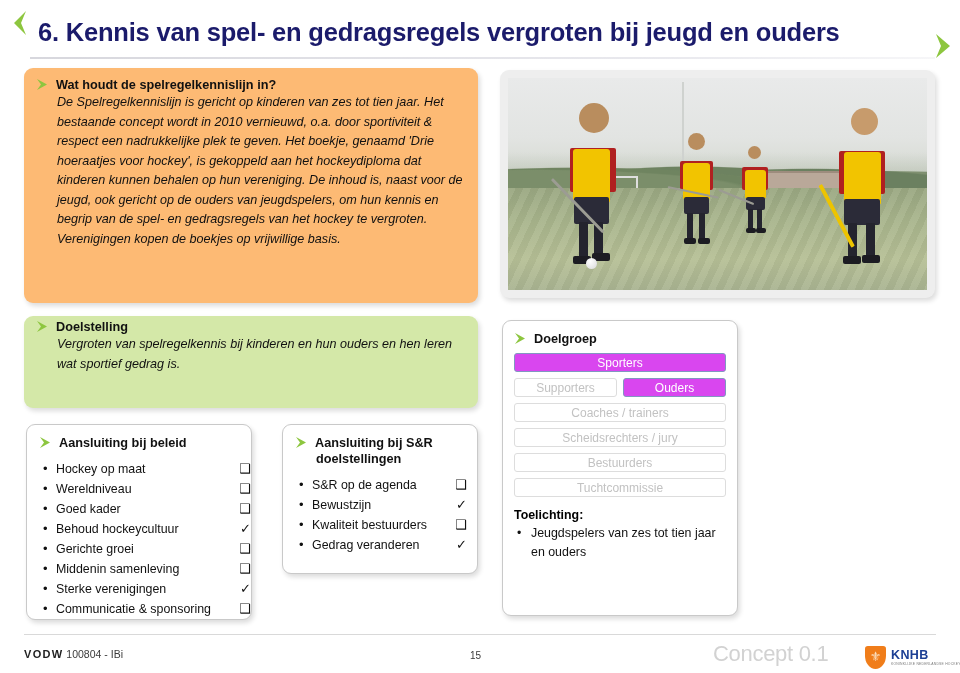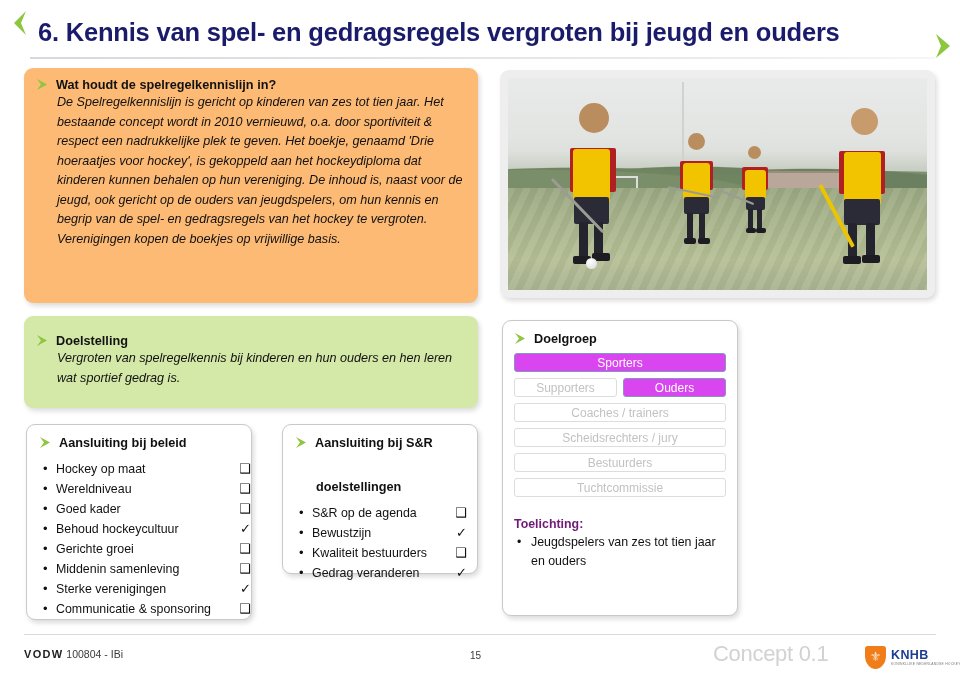--- a/index.html
+++ b/index.html
@@ -158,21 +158,21 @@
   .pl-shirt{ position:absolute; background:#b02020; border-radius:2px; }
   .pl-short{ position:absolute; background:#2b2b38; border-radius:2px; }
   .pl-leg  { position:absolute; background:#24242e; }
   .pl-shoe { position:absolute; background:#1c1c22; border-radius:2px; }
   .pl-stick{ position:absolute; background:#9c9c93; transform-origin: 0 0; border-radius:1px; }
 
   
   #doelstelling-card {
     left: 24px; top: 316px;
     width: 454px; height: 92px;
-    padding: 17px 14px 10px 12px;
+    padding: 3px 14px 10px 12px;
   }
   #doelstelling-card .hang { padding-left: 21px; display:block; }
 
   
   #beleid-card {
     left: 26px; top: 424px;
     width: 226px; height: 196px;
     padding: 10px 0 8px 12px;
   }
   .check-list { list-style: none; margin: 8px 0 0 0; padding: 0; }
@@ -192,21 +192,21 @@
     position: absolute; right: 0; top: 0;
     font-size: 13px; line-height: 20px; color: #111;
   }
 
   
   #sr-card {
     left: 282px; top: 424px;
     width: 196px; height: 150px;
     padding: 10px 10px 20px 12px;
   }
-  #sr-card .card-heading .hang2 { display:block; padding-left: 21px; margin-top: 28px; }
+  #sr-card .card-heading .hang2 { display:block; padding-left: 21px; }
 
   
   #doelgroep-card {
     left: 502px; top: 320px;
     width: 236px; height: 296px;
     padding: 10px 11px 10px 11px;
   }
   .grp-row { display: flex; gap: 6px; margin-top: 6px; }
   .grp-btn {
     flex: 1;
@@ -221,24 +221,24 @@
     background: #d946ef;
     color: #ffffff;
     border: 1px solid #8296c1;
   }
   .grp-btn.off {
     background: #ffffff;
     color: #c2c2c2;
     border: 1px solid #dddddd;
   }
   .toelichting-title {
-    margin-top: 20px;
+    margin-top: 11px;
     font-size: 12.4px;
     font-weight: bold;
-    color: #701a75;
+    color: #000000;
   }
   .toelichting-list { list-style: none; margin: 2px 0 0 0; padding: 0; }
   .toelichting-list li {
     position: relative;
     font-size: 12.4px;
     line-height: 18.5px;
     color: #111111;
     padding-left: 17px;
   }
   .toelichting-list li .dot {

